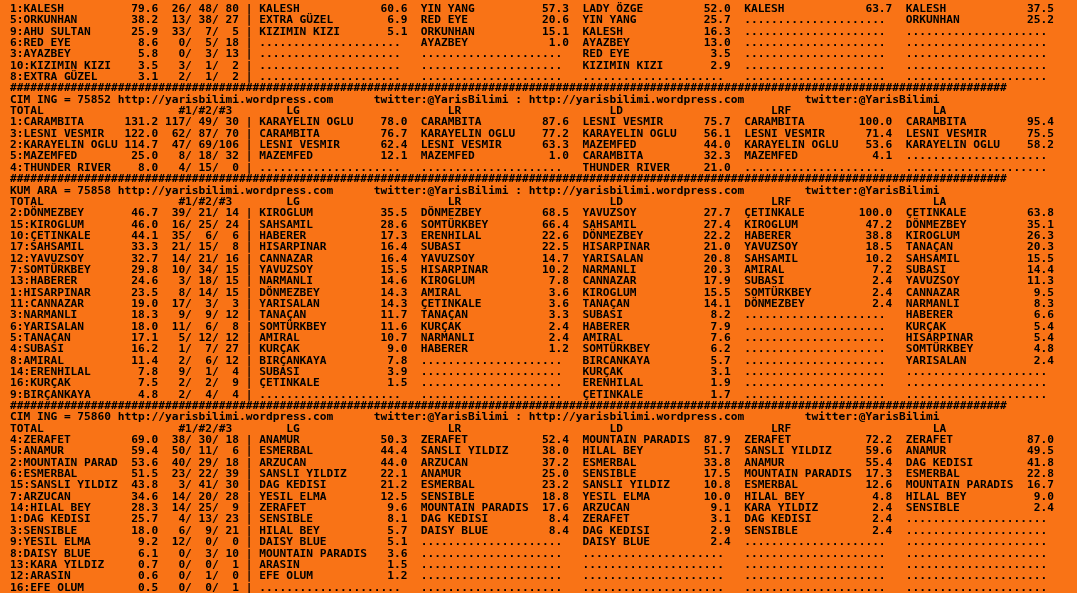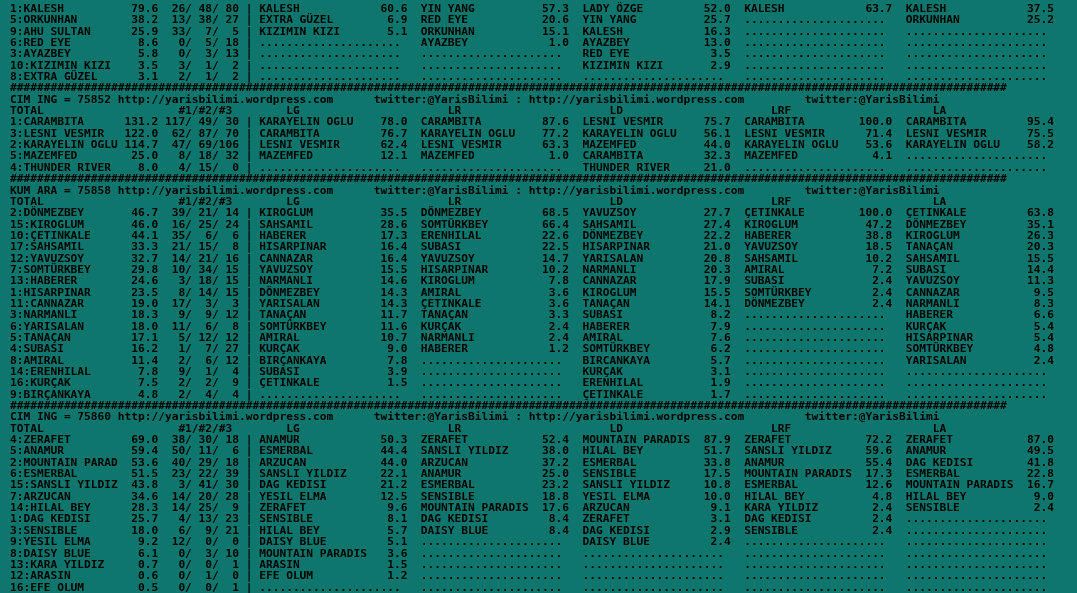--- a/index.html
+++ b/index.html
@@ -1,17 +1,17 @@
 <!DOCTYPE html>
 <html><head>
 <meta charset="utf-8">
 <style>
   html,body{margin:0;padding:0;background:#ffffff;}
   .screen{
-    width:1077px;height:593px;overflow:hidden;background:#0f766e;
+    width:1077px;height:593px;overflow:hidden;background:#f97316;
     box-sizing:border-box;padding:3px 0 0 10px;
   }
   .term{
     margin:0;
     font-family:"DejaVu Sans Mono","Liberation Mono",monospace;
     font-weight:bold;
     font-size:11.2px;
     line-height:11.35px;
     color:#000000;
     white-space:pre;

